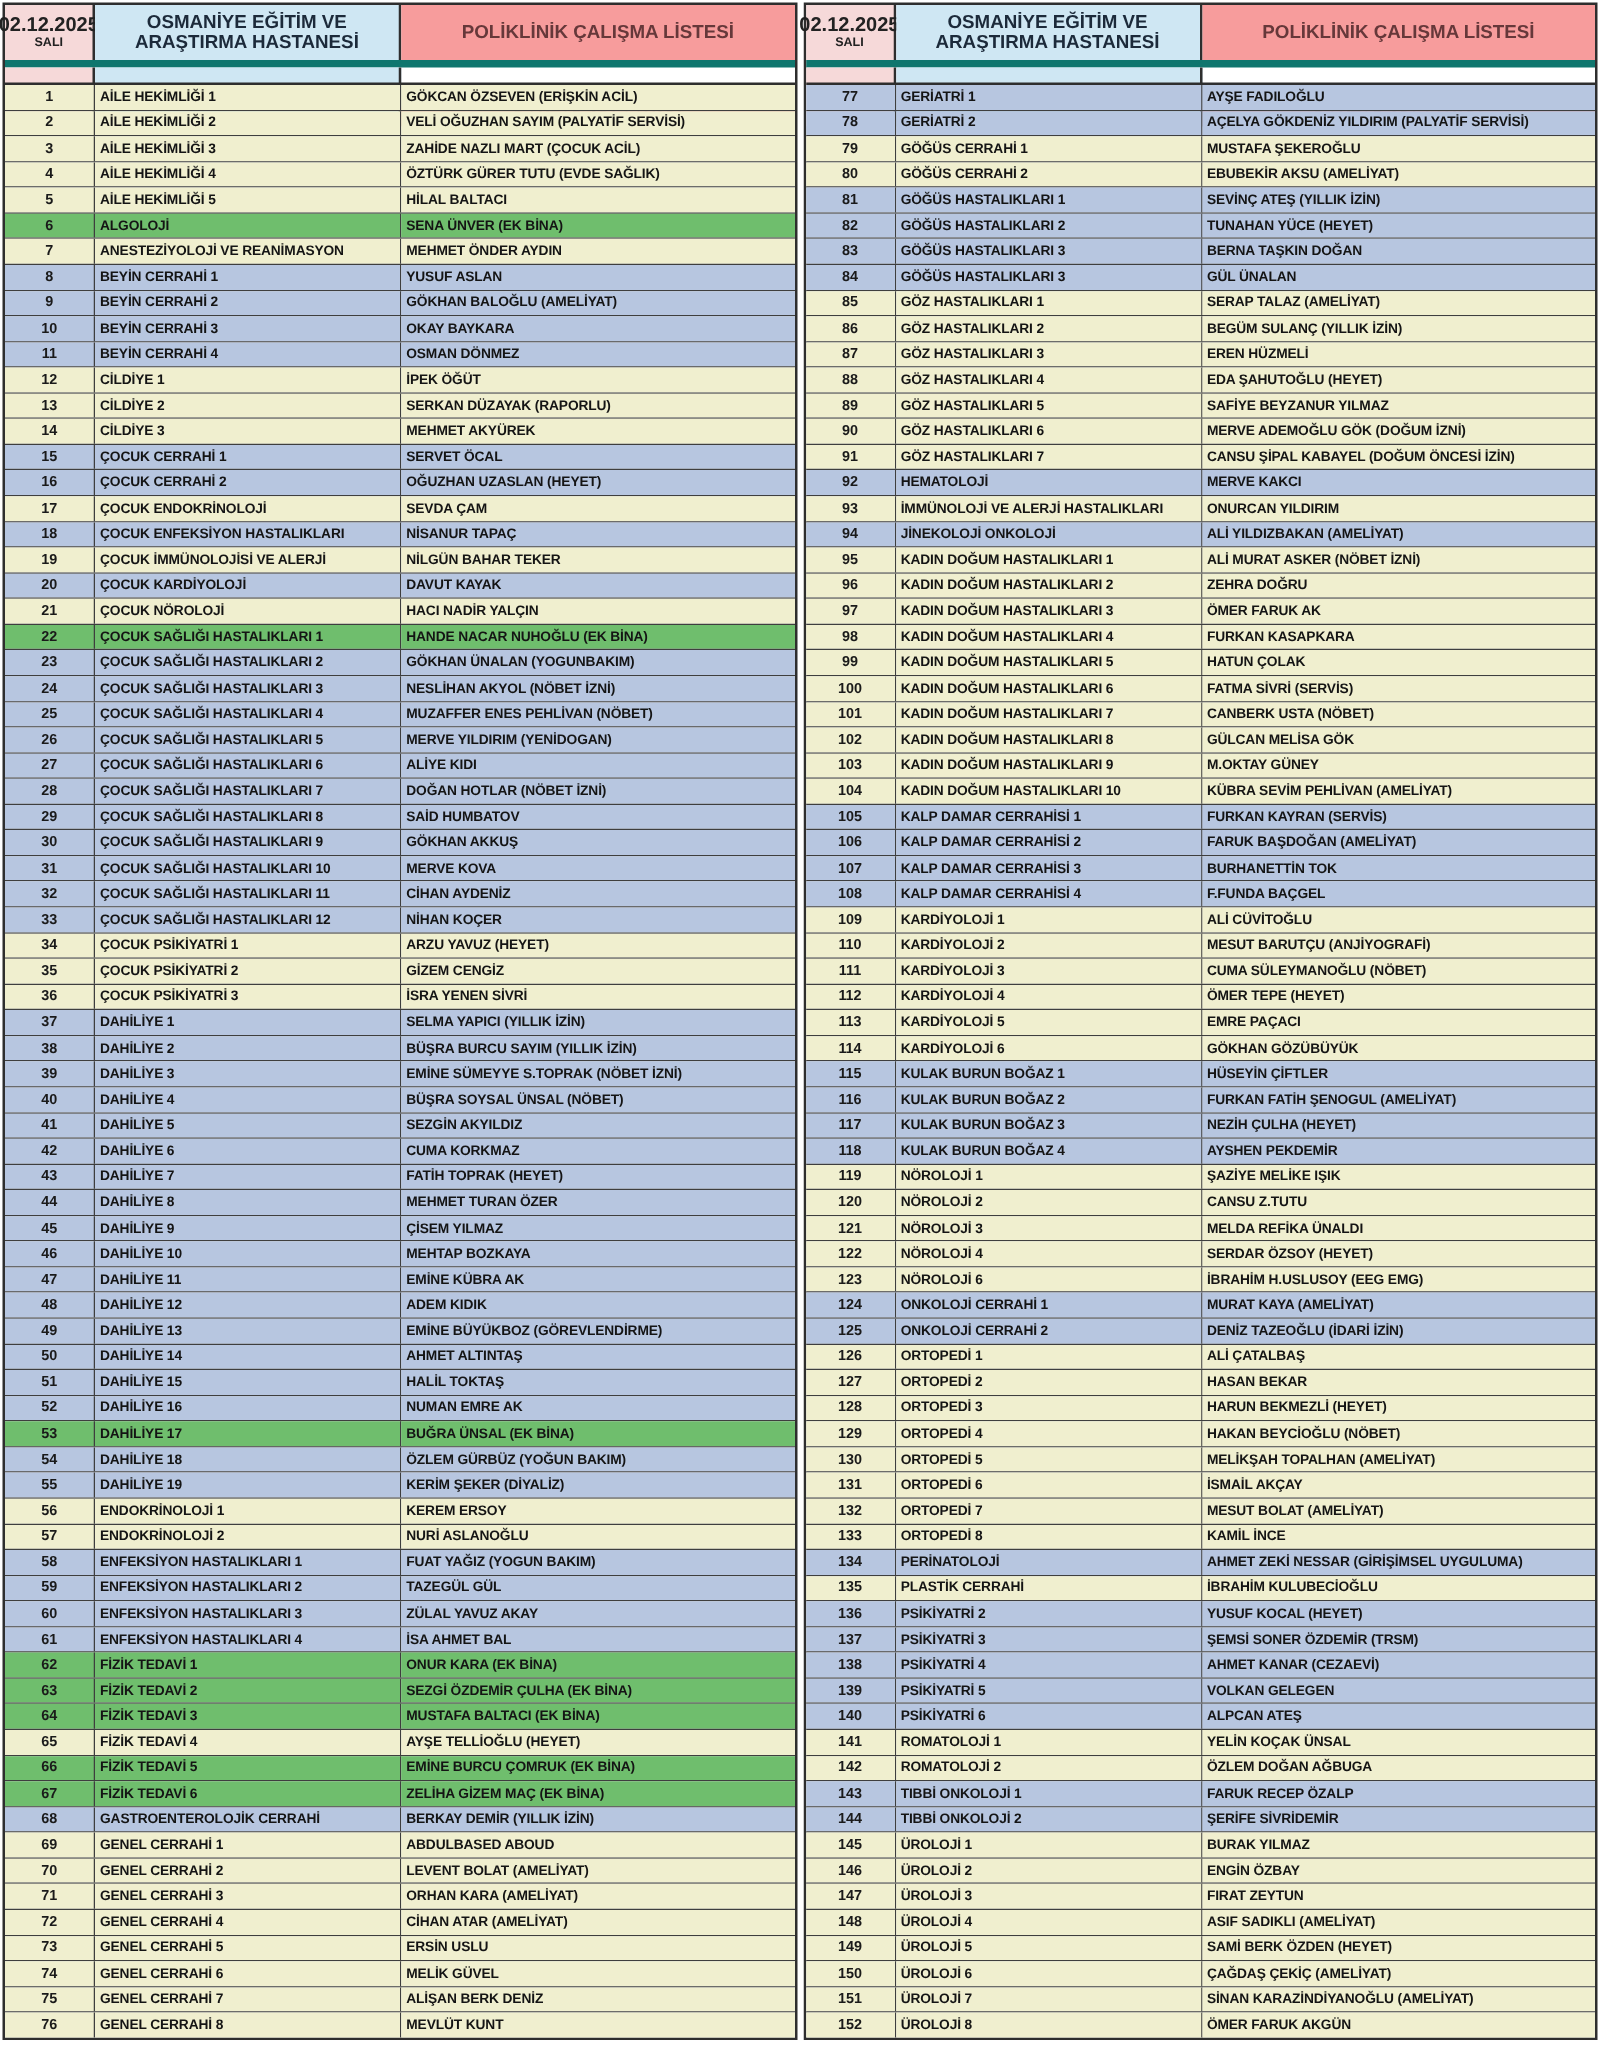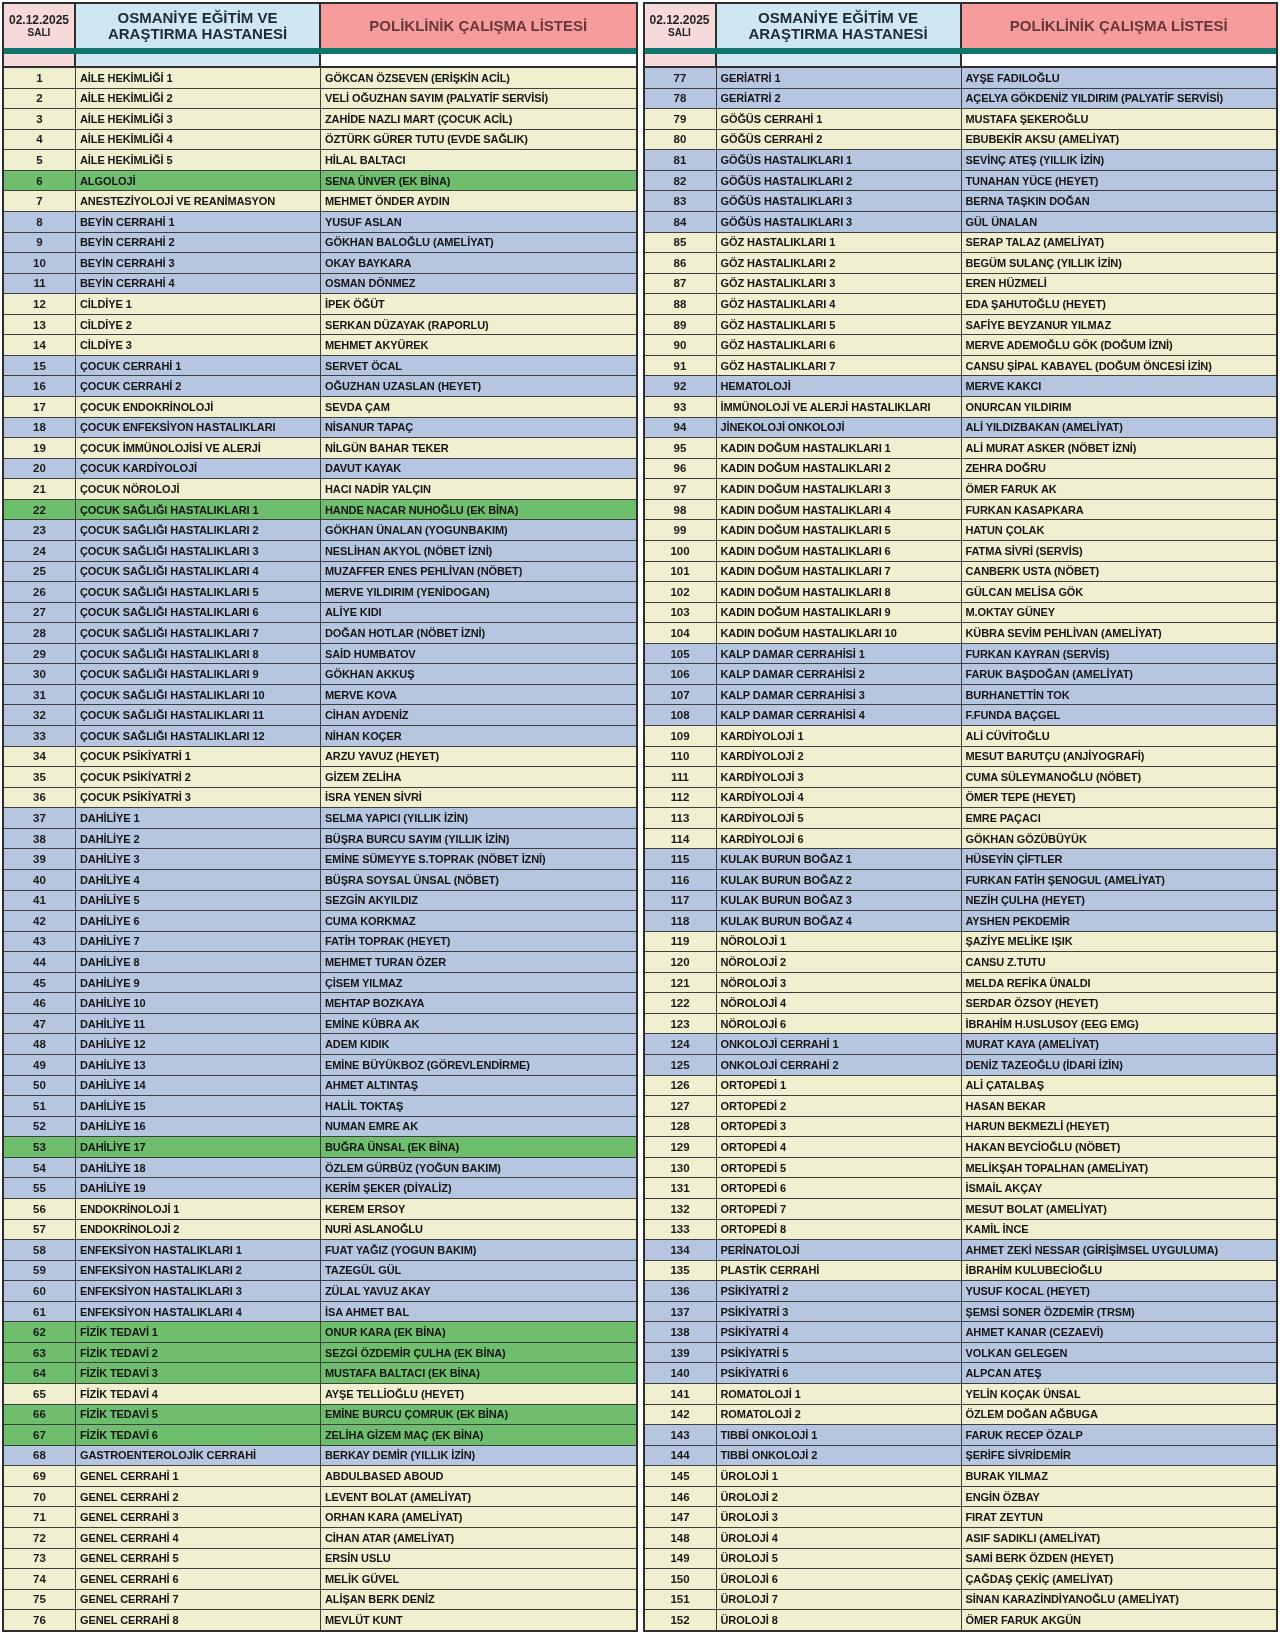--- a/index.html
+++ b/index.html
@@ -20,21 +20,21 @@
 
   
   .thead { display: grid; grid-template-columns: 72px 245px 1fr; height: 44px; }
   .thead > div {
     border-right: 2px solid #2e2e2e;
     display: flex; flex-direction: column; align-items: center; justify-content: center;
     text-align: center; line-height: 1.1;
   }
   .thead > div:last-child { border-right: none; }
   .cell-date { background: var(--pink); color: #222; }
-  .date-line1 { font-size: 12px; font-weight: bold; }
+  .date-line1 { font-size: 16px; font-weight: bold; }
   .date-line2 { font-size: 10px; font-weight: bold; }
   .cell-hospital { background: var(--hblue); color: #1c2a3a; font-size: 15px; font-weight: bold; padding: 0 8px; }
   .cell-listtitle { background: var(--salmon); color: #66383a; font-size: 15px; font-weight: bold; }
 
   
   .subhead { display: grid; grid-template-columns: 72px 245px 1fr; height: 18px; border-top: 6px solid #0f766e; }
   .subhead > div {
     border-right: 2px solid #2e2e2e;
     display: flex; align-items: center; justify-content: center;
     font-weight: bold;
@@ -243,21 +243,21 @@
           <div class="cell-doktor">NİHAN KOÇER</div>
         </div>
         <div class="row c-y">
           <div class="cell-no">34</div>
           <div class="cell-brans">ÇOCUK PSİKİYATRİ 1</div>
           <div class="cell-doktor">ARZU YAVUZ (HEYET)</div>
         </div>
         <div class="row c-y">
           <div class="cell-no">35</div>
           <div class="cell-brans">ÇOCUK PSİKİYATRİ 2</div>
-          <div class="cell-doktor">GİZEM ZELİHA</div>
+          <div class="cell-doktor">GİZEM CENGİZ</div>
         </div>
         <div class="row c-y">
           <div class="cell-no">36</div>
           <div class="cell-brans">ÇOCUK PSİKİYATRİ 3</div>
           <div class="cell-doktor">İSRA YENEN SİVRİ</div>
         </div>
         <div class="row c-b">
           <div class="cell-no">37</div>
           <div class="cell-brans">DAHİLİYE 1</div>
           <div class="cell-doktor">SELMA YAPICI (YILLIK İZİN)</div>

